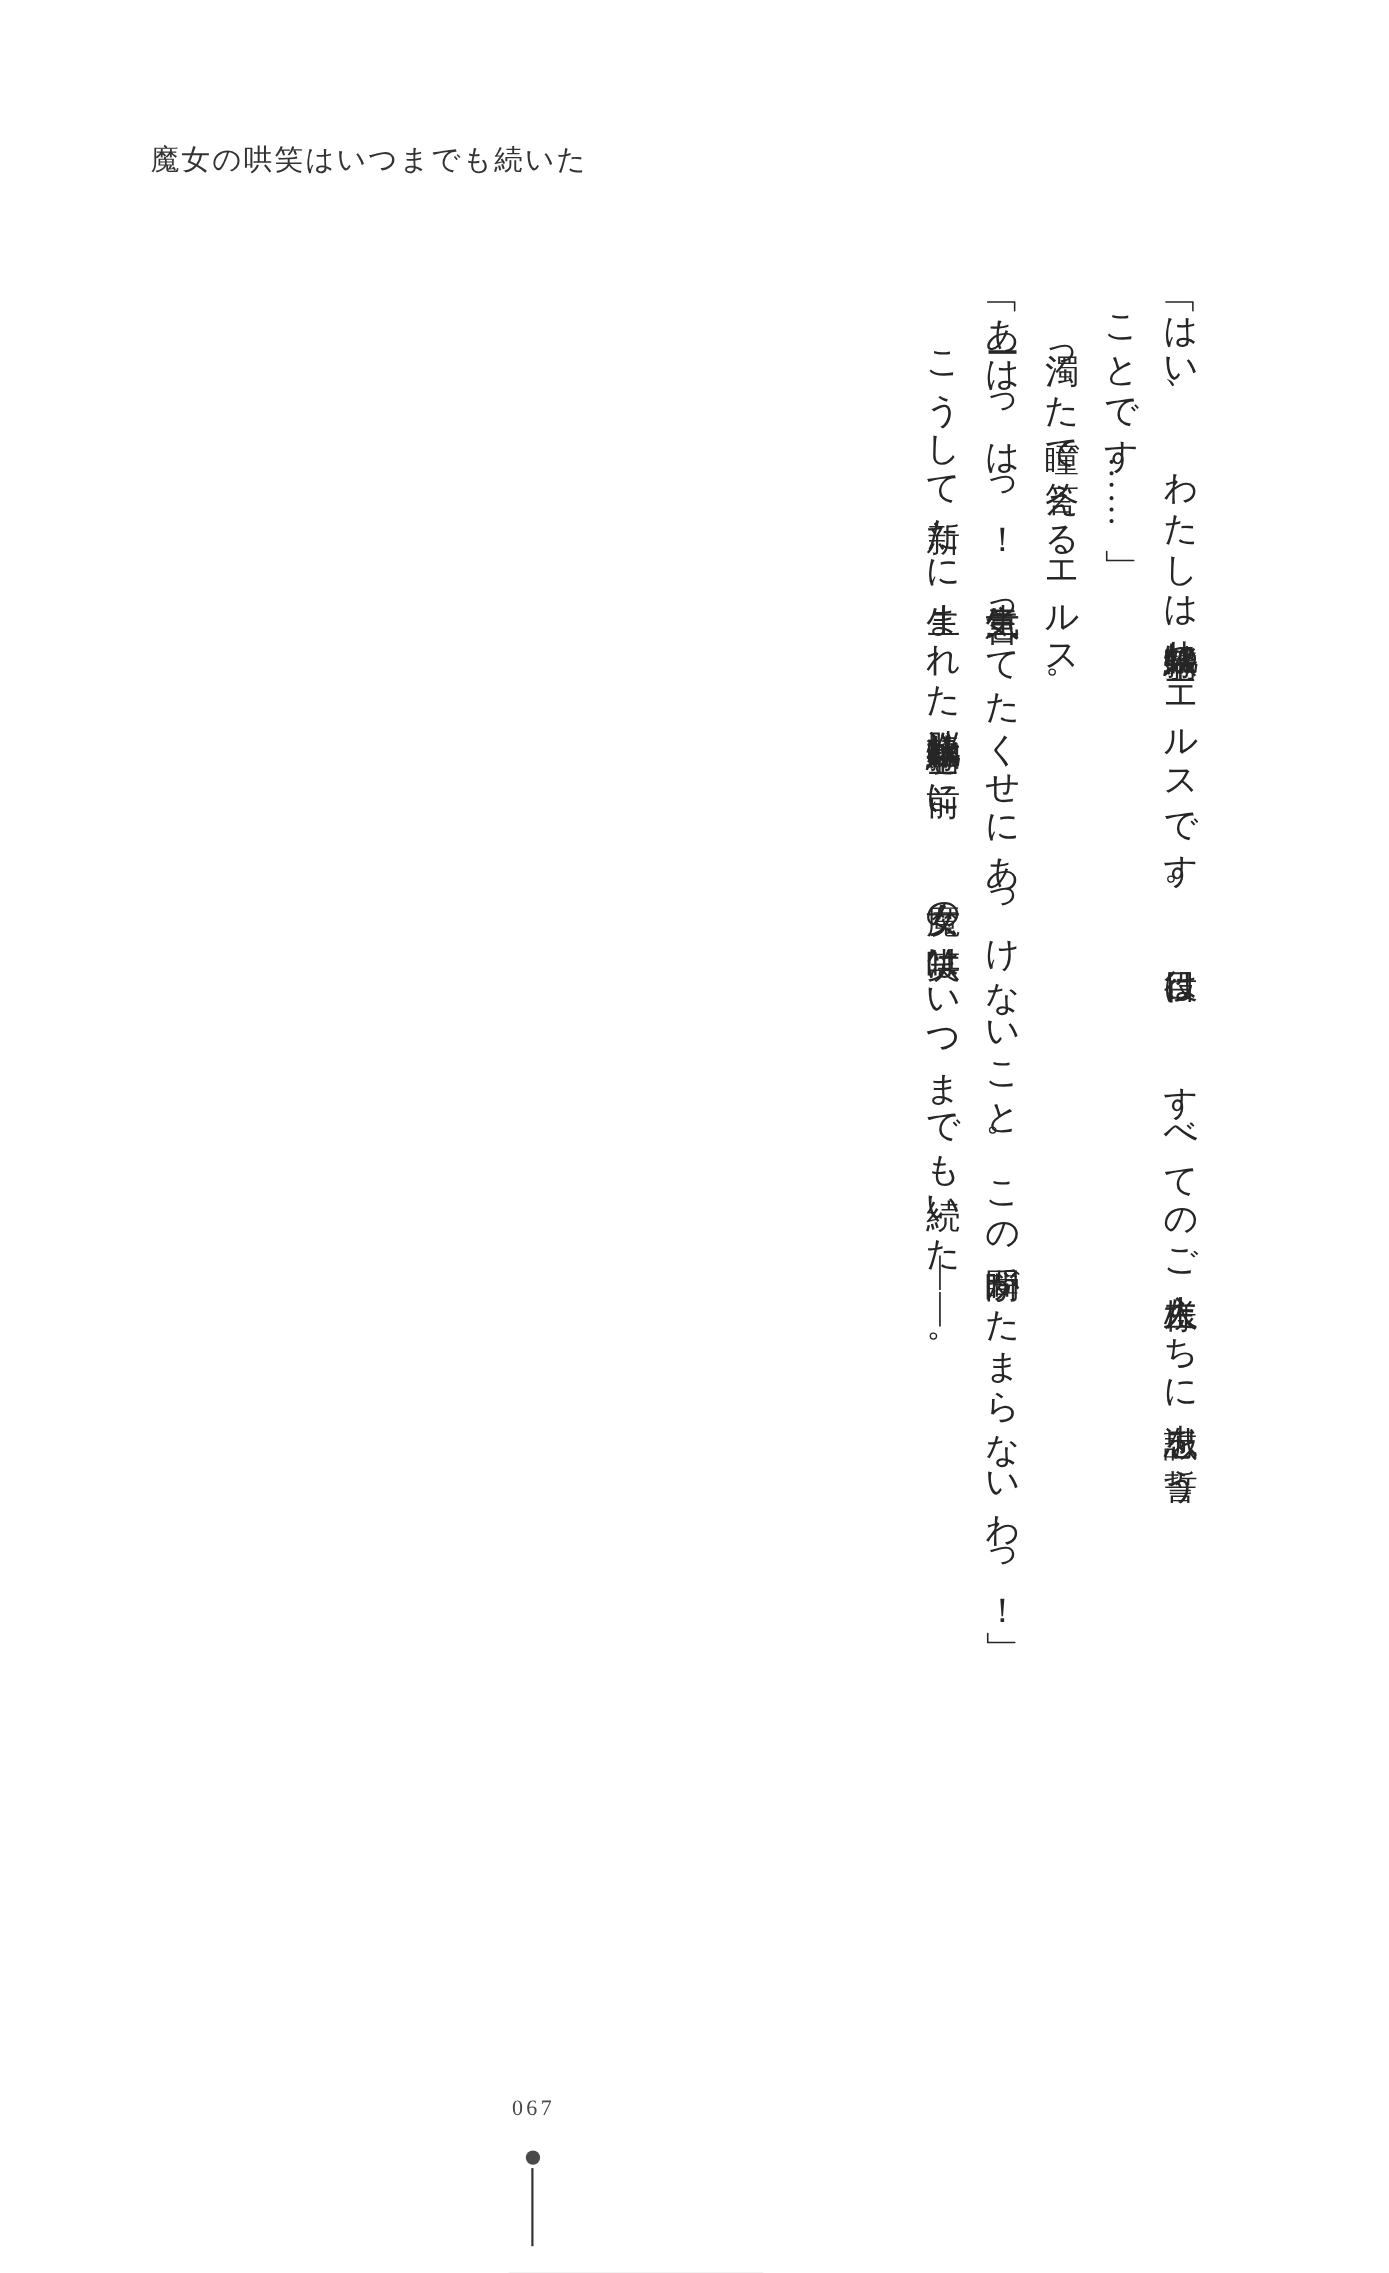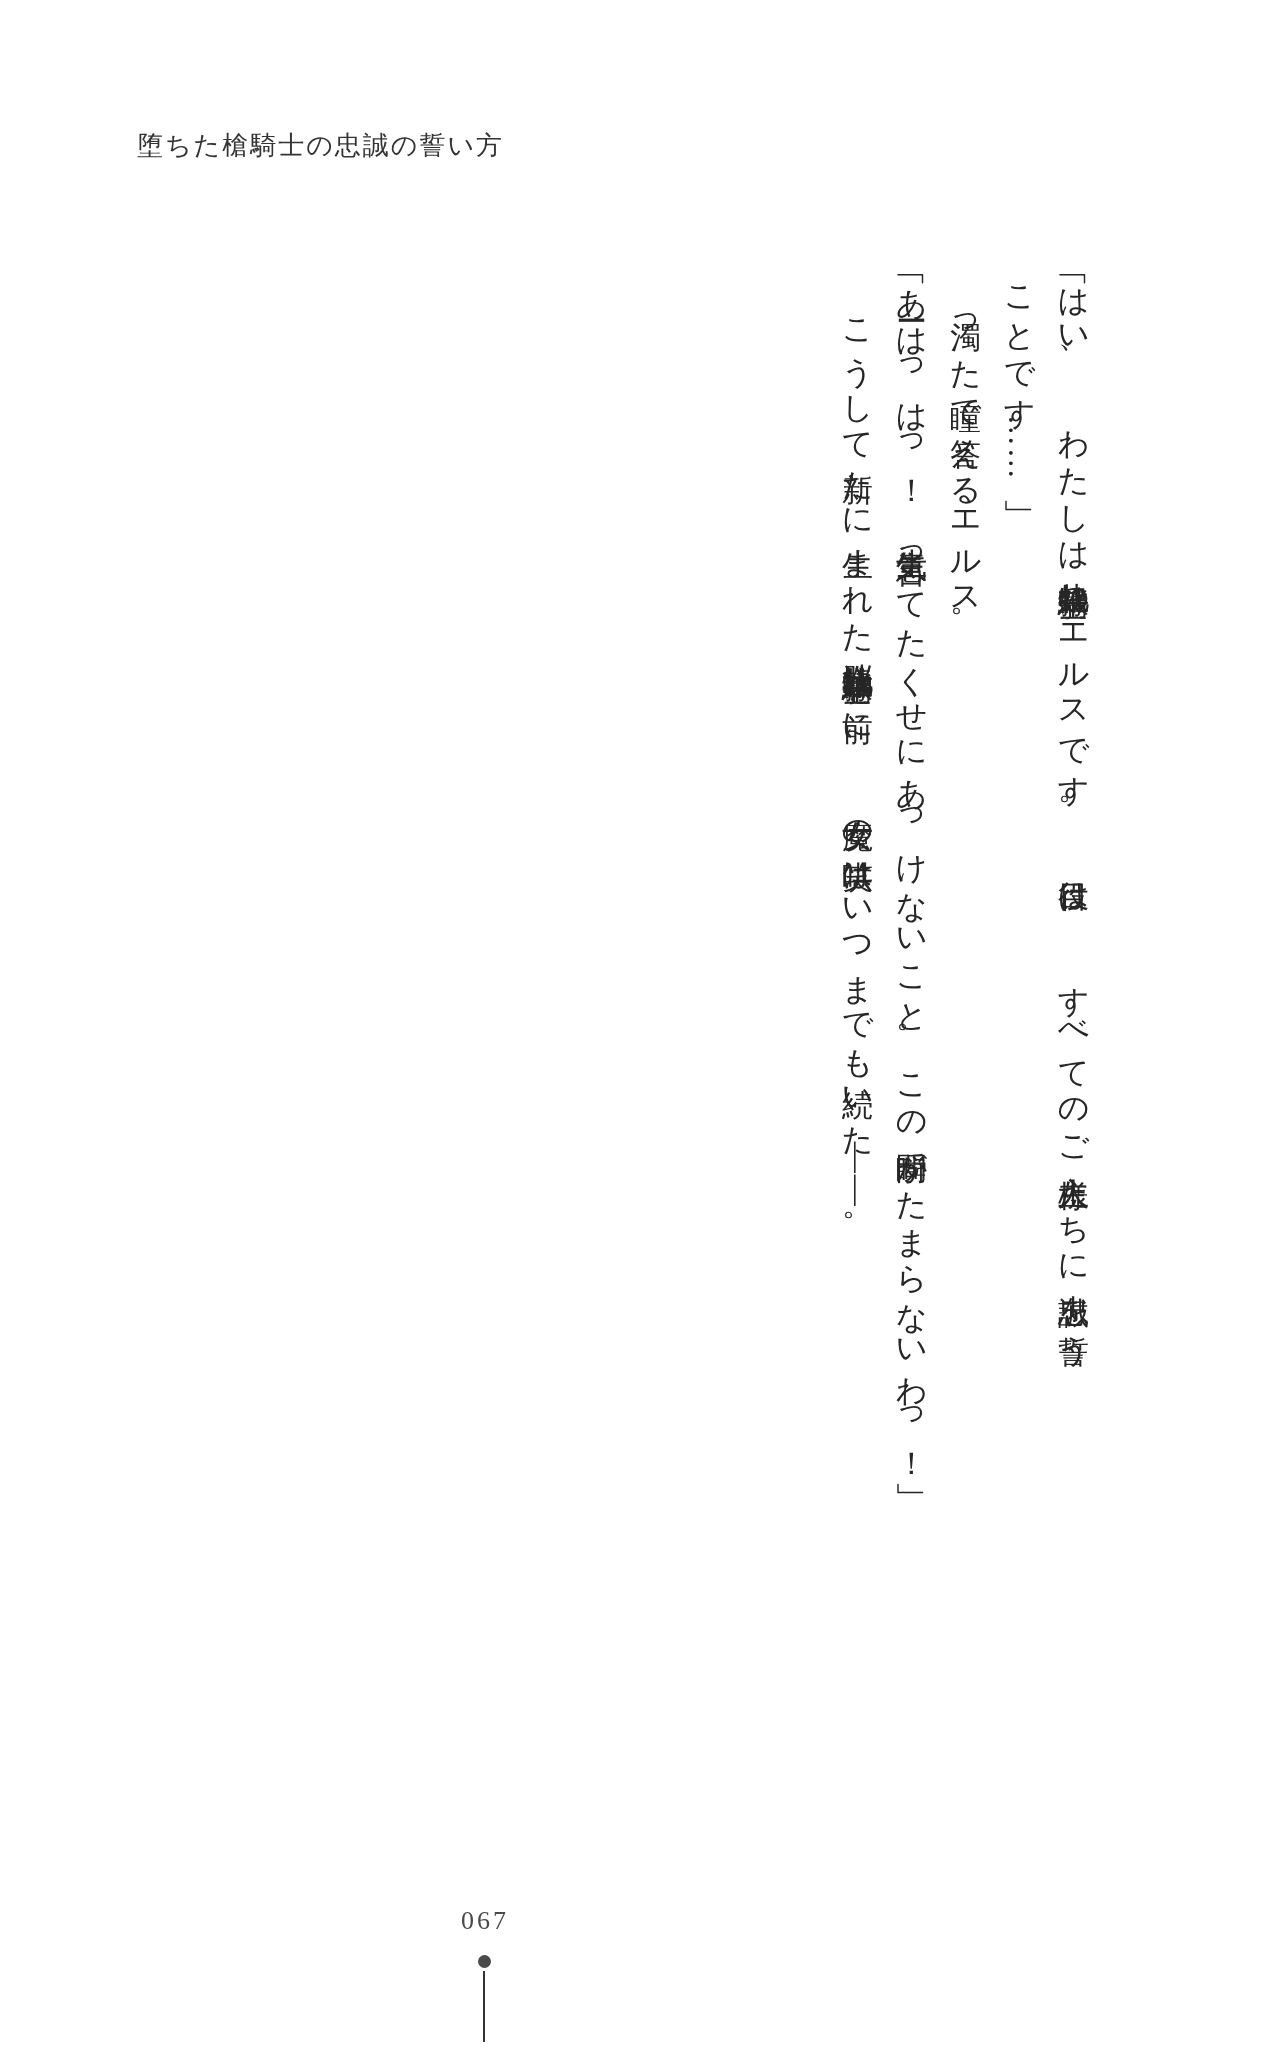--- a/index.html
+++ b/index.html
@@ -44,21 +44,21 @@
     margin: 0;
     padding: 0;
   }
   
   .page-number {
     position: absolute;
     left: 430px;
     top: 1906px;
     width: 110px;
     text-align: center;
-    font-size: 26px;
+    font-size: 20px;
     letter-spacing: 3px;
     color: #4a4a4a;
   }
   .footer-dot {
     position: absolute;
     left: 478px;
     top: 1955px;
     width: 13px;
     height: 13px;
     border-radius: 50%;
@@ -71,21 +71,21 @@
     width: 2px;
     height: 71px;
     background: #333333;
   }
 </style>
 </head>
 <body>
 
 <div class="page">
 
-  <div class="running-header">堕ちた槍騎士の忠誠の誓い方</div>
+  <div class="running-header">魔女の哄笑はいつまでも続いた</div>
 
   <div class="text-block">
     <p>「はい、　わたしは牝奴隷騎士のエルスです。　役目は、　すべてのご主人様たちに忠誠を誓う</p>
     <p>ことです……」</p>
     <p>　濁った瞳で答えるエルス。</p>
     <p>「あーはっはっ！　生意気言ってたくせにあっけないこと。この瞬間がたまらないわっ！」</p>
     <p>　こうして新たに生まれた洗脳牝奴隷騎士を前に、　魔女の哄笑はいつまでも続いた――。</p>
   </div>
 
   <div class="page-number">067</div>

